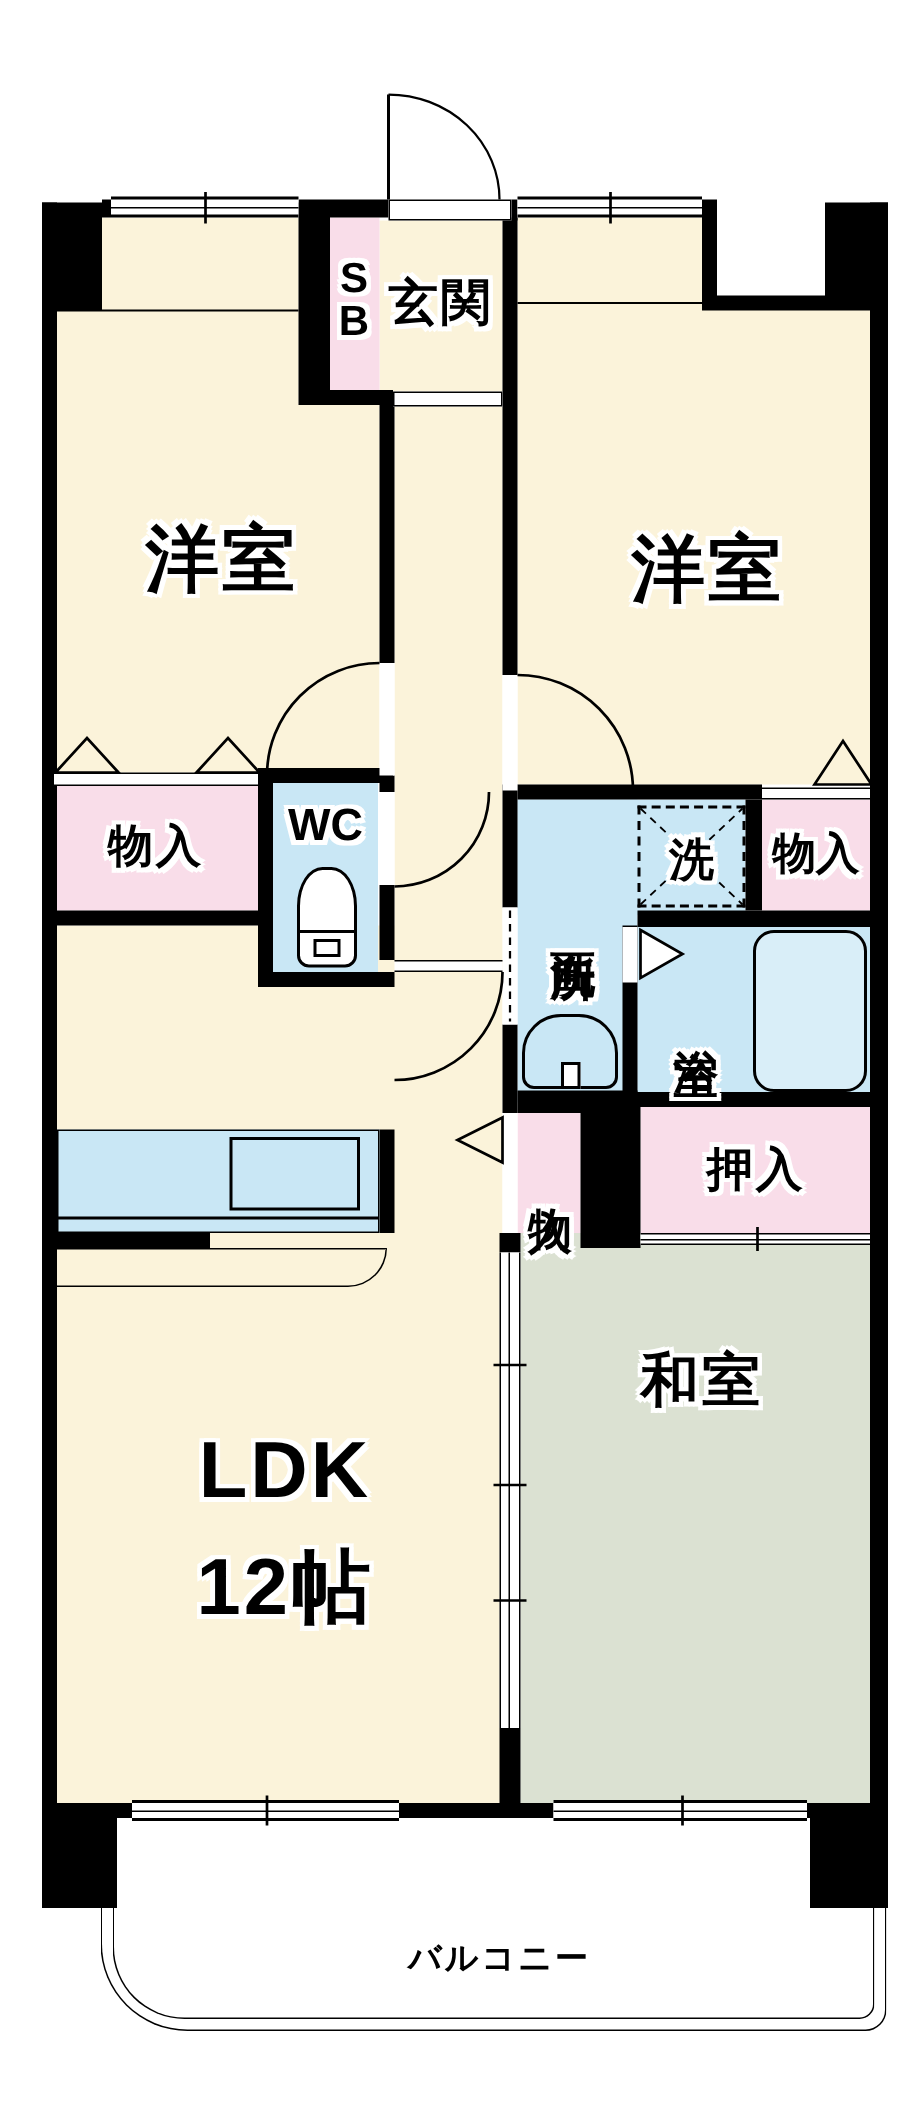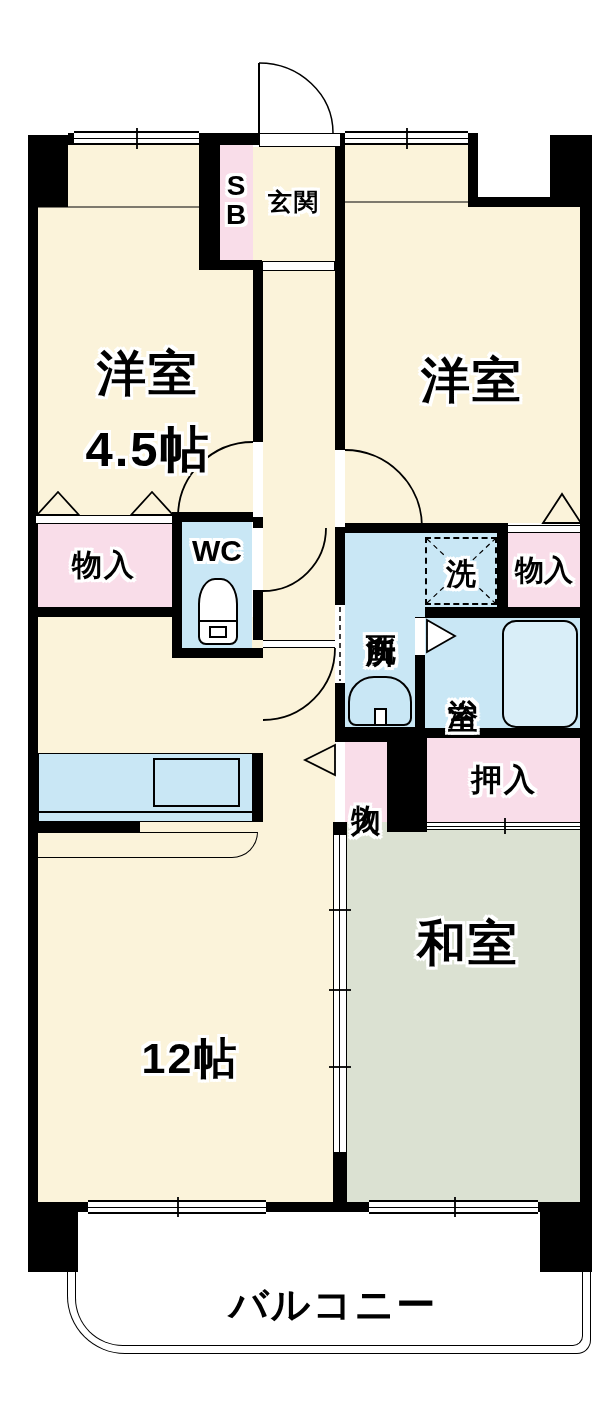--- a/index.html
+++ b/index.html
@@ -154,32 +154,32 @@
     <line x1="455" y1="1197" x2="455" y2="1217" stroke="#000" stroke-width="1.8"></line>
     <line x1="329" y1="910" x2="351" y2="910" stroke="#000" stroke-width="1.8"></line>
     <line x1="329" y1="990" x2="351" y2="990" stroke="#000" stroke-width="1.8"></line>
     <line x1="329" y1="1067" x2="351" y2="1067" stroke="#000" stroke-width="1.8"></line>
     <line x1="505" y1="818" x2="505" y2="834" stroke="#000" stroke-width="1.8"></line>
     <line x1="38" y1="207" x2="199" y2="207" stroke="#000" stroke-width="1.2"></line>
     <line x1="345" y1="202" x2="580" y2="202" stroke="#000" stroke-width="1.2"></line>
   </svg>
 
   <div class="lbl" style="left:148px;top:374px;font-size:49px;">洋室</div>
-  <div class="lbl" style="left:148px;top:450px;font-size:49px;">4.5帖</div>
   <div class="lbl" style="left:472px;top:381px;font-size:49px;">洋室</div>
-  <div class="lbl" style="left:190px;top:1059px;font-size:43px;">12帖</div>
-  <div class="lbl" style="left:468px;top:944px;font-size:49px;">和室</div>
-  <div class="lbl" style="left:294px;top:202px;font-size:24px;">玄関</div>
+  <div class="lbl" style="left:190px;top:981px;font-size:53px;">LDK</div>
+  <div class="lbl" style="left:190px;top:1059px;font-size:53px;">12帖</div>
+  <div class="lbl" style="left:468px;top:922px;font-size:39px;">和室</div>
+  <div class="lbl" style="left:294px;top:202px;font-size:33px;">玄関</div>
   <div class="lbl" style="left:236px;top:200px;font-size:28px;text-align:center;letter-spacing:0;">
     <span>S</span><br>
     <span>B</span>
   </div>
   <div class="lbl" style="left:104px;top:565px;font-size:30px;">物入</div>
   <div class="lbl" style="left:217px;top:551px;font-size:30px;letter-spacing:0;">WC</div>
   <div class="lbl vert" style="left:381px;top:612px;font-size:30px;">洗面所</div>
   <div class="lbl" style="left:462px;top:574px;font-size:30px;">洗</div>
   <div class="lbl" style="left:544px;top:570px;font-size:29px;letter-spacing:0;">物入</div>
   <div class="lbl vert" style="left:463px;top:676px;font-size:30px;">浴室</div>
   <div class="lbl vert" style="left:366px;top:783px;font-size:29px;">物入</div>
   <div class="lbl" style="left:504px;top:780px;font-size:31px;">押入</div>
-  <div class="lbl" style="left:333px;top:1305px;font-size:39px;font-weight:bold;">バルコニー</div>
+  <div class="lbl" style="left:333px;top:1305px;font-size:22px;font-weight:bold;">バルコニー</div>
 
 </div>
 
 </body></html>

